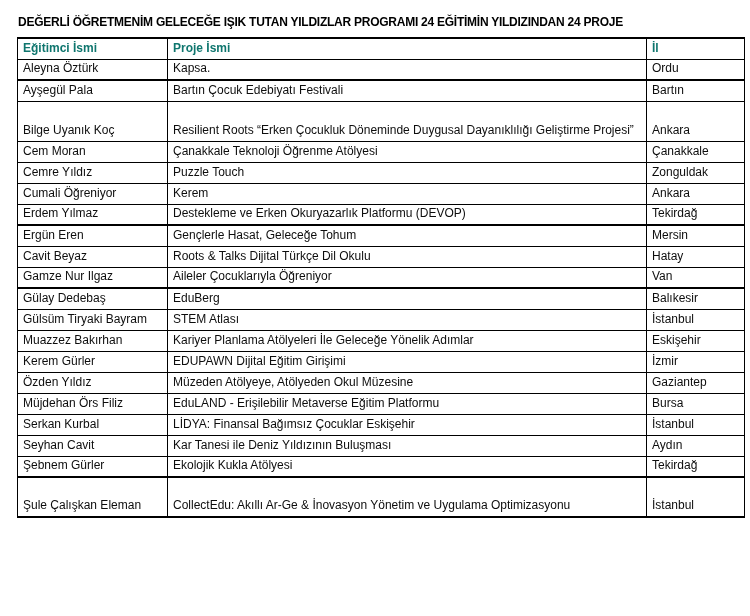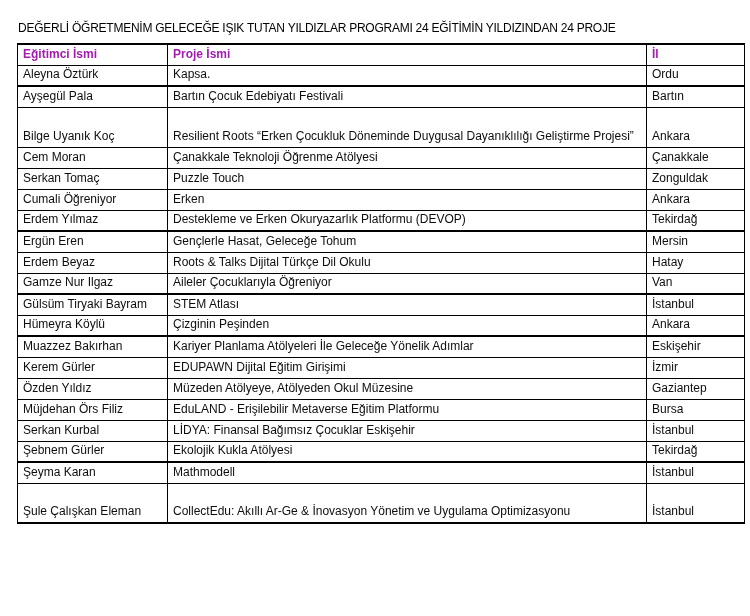--- a/index.html
+++ b/index.html
@@ -9,25 +9,25 @@
     width: 750px;
     height: 616px;
     overflow: hidden;
     font-family: "Liberation Sans", sans-serif;
   }
   .page {
     padding: 5px 4px 0 17px;
   }
   .doc-title {
     font-size: 12px;
-    font-weight: normal;
+    font-weight: bold;
     color: #000000;
     letter-spacing: -0.25px;
     white-space: nowrap;
-    margin: 16px 0 7px 1px;
+    margin: 10px 0 7px 1px;
     line-height: 15px;
   }
   table.projects {
     border-collapse: collapse;
     table-layout: fixed;
     width: 727px;
     background: #ffffff;
   }
   col.c-name    { width: 150px; }
   col.c-project { width: 479px; }
@@ -39,21 +39,21 @@
     color: #0d0d0d;
     padding: 1px 5px 3px 5px;
     vertical-align: bottom;
     text-align: left;
     overflow: hidden;
     word-wrap: break-word;
   }
   thead th {
     font-weight: bold;
     border-top: 2px solid #000000;
-    color: #a21caf;
+    color: #0f766e;
   }
   thead tr   { height: 21px; }
   tbody tr   { height: 21px; }
   tbody tr.double { height: 40px; }
   tbody tr.thick th, tbody tr.thick td { border-bottom: 2px solid #000000; }
   tbody tr:last-child td { border-bottom: 2.5px solid #000000; }
 </style>
 </head>
 <body>
 
@@ -90,58 +90,58 @@
           <td>Bilge Uyanık Koç</td>
           <td>Resilient Roots “Erken Çocukluk Döneminde Duygusal Dayanıklılığı Geliştirme Projesi”</td>
           <td>Ankara</td>
         </tr>
         <tr>
           <td>Cem Moran</td>
           <td>Çanakkale Teknoloji Öğrenme Atölyesi</td>
           <td>Çanakkale</td>
         </tr>
         <tr>
-          <td>Serkan Tomaç</td>
+          <td>Cemre Yıldız</td>
           <td>Puzzle Touch</td>
           <td>Zonguldak</td>
         </tr>
         <tr>
           <td>Cumali Öğreniyor</td>
-          <td>Erken</td>
+          <td>Kerem</td>
           <td>Ankara</td>
         </tr>
         <tr class="thick">
           <td>Erdem Yılmaz</td>
           <td>Destekleme ve Erken Okuryazarlık Platformu (DEVOP)</td>
           <td>Tekirdağ</td>
         </tr>
         <tr>
           <td>Ergün Eren</td>
           <td>Gençlerle Hasat, Geleceğe Tohum</td>
           <td>Mersin</td>
         </tr>
         <tr>
-          <td>Erdem Beyaz</td>
+          <td>Cavit Beyaz</td>
           <td>Roots &amp; Talks Dijital Türkçe Dil Okulu</td>
           <td>Hatay</td>
         </tr>
         <tr class="thick">
           <td>Gamze Nur Ilgaz</td>
           <td>Aileler Çocuklarıyla Öğreniyor</td>
           <td>Van</td>
         </tr>
         <tr>
+          <td>Gülay Dedebaş</td>
+          <td>EduBerg</td>
+          <td>Balıkesir</td>
+        </tr>
+        <tr>
           <td>Gülsüm Tiryaki Bayram</td>
           <td>STEM Atlası</td>
           <td>İstanbul</td>
-        </tr>
-        <tr class="thick">
-          <td>Hümeyra Köylü</td>
-          <td>Çizginin Peşinden</td>
-          <td>Ankara</td>
         </tr>
         <tr>
           <td>Muazzez Bakırhan</td>
           <td>Kariyer Planlama Atölyeleri İle Geleceğe Yönelik Adımlar</td>
           <td>Eskişehir</td>
         </tr>
         <tr>
           <td>Kerem Gürler</td>
           <td>EDUPAWN Dijital Eğitim Girişimi</td>
           <td>İzmir</td>
@@ -154,29 +154,29 @@
         <tr>
           <td>Müjdehan Örs Filiz</td>
           <td>EduLAND - Erişilebilir Metaverse Eğitim Platformu</td>
           <td>Bursa</td>
         </tr>
         <tr>
           <td>Serkan Kurbal</td>
           <td>LİDYA: Finansal Bağımsız Çocuklar Eskişehir</td>
           <td>İstanbul</td>
         </tr>
+        <tr>
+          <td>Seyhan Cavit</td>
+          <td>Kar Tanesi ile Deniz Yıldızının Buluşması</td>
+          <td>Aydın</td>
+        </tr>
         <tr class="thick">
           <td>Şebnem Gürler</td>
           <td>Ekolojik Kukla Atölyesi</td>
           <td>Tekirdağ</td>
-        </tr>
-        <tr>
-          <td>Şeyma Karan</td>
-          <td>Mathmodell</td>
-          <td>İstanbul</td>
         </tr>
         <tr class="double">
           <td>Şule Çalışkan Eleman</td>
           <td>CollectEdu: Akıllı Ar-Ge &amp; İnovasyon Yönetim ve Uygulama Optimizasyonu</td>
           <td>İstanbul</td>
         </tr>
       </tbody>
   </table>
 
 </div>

